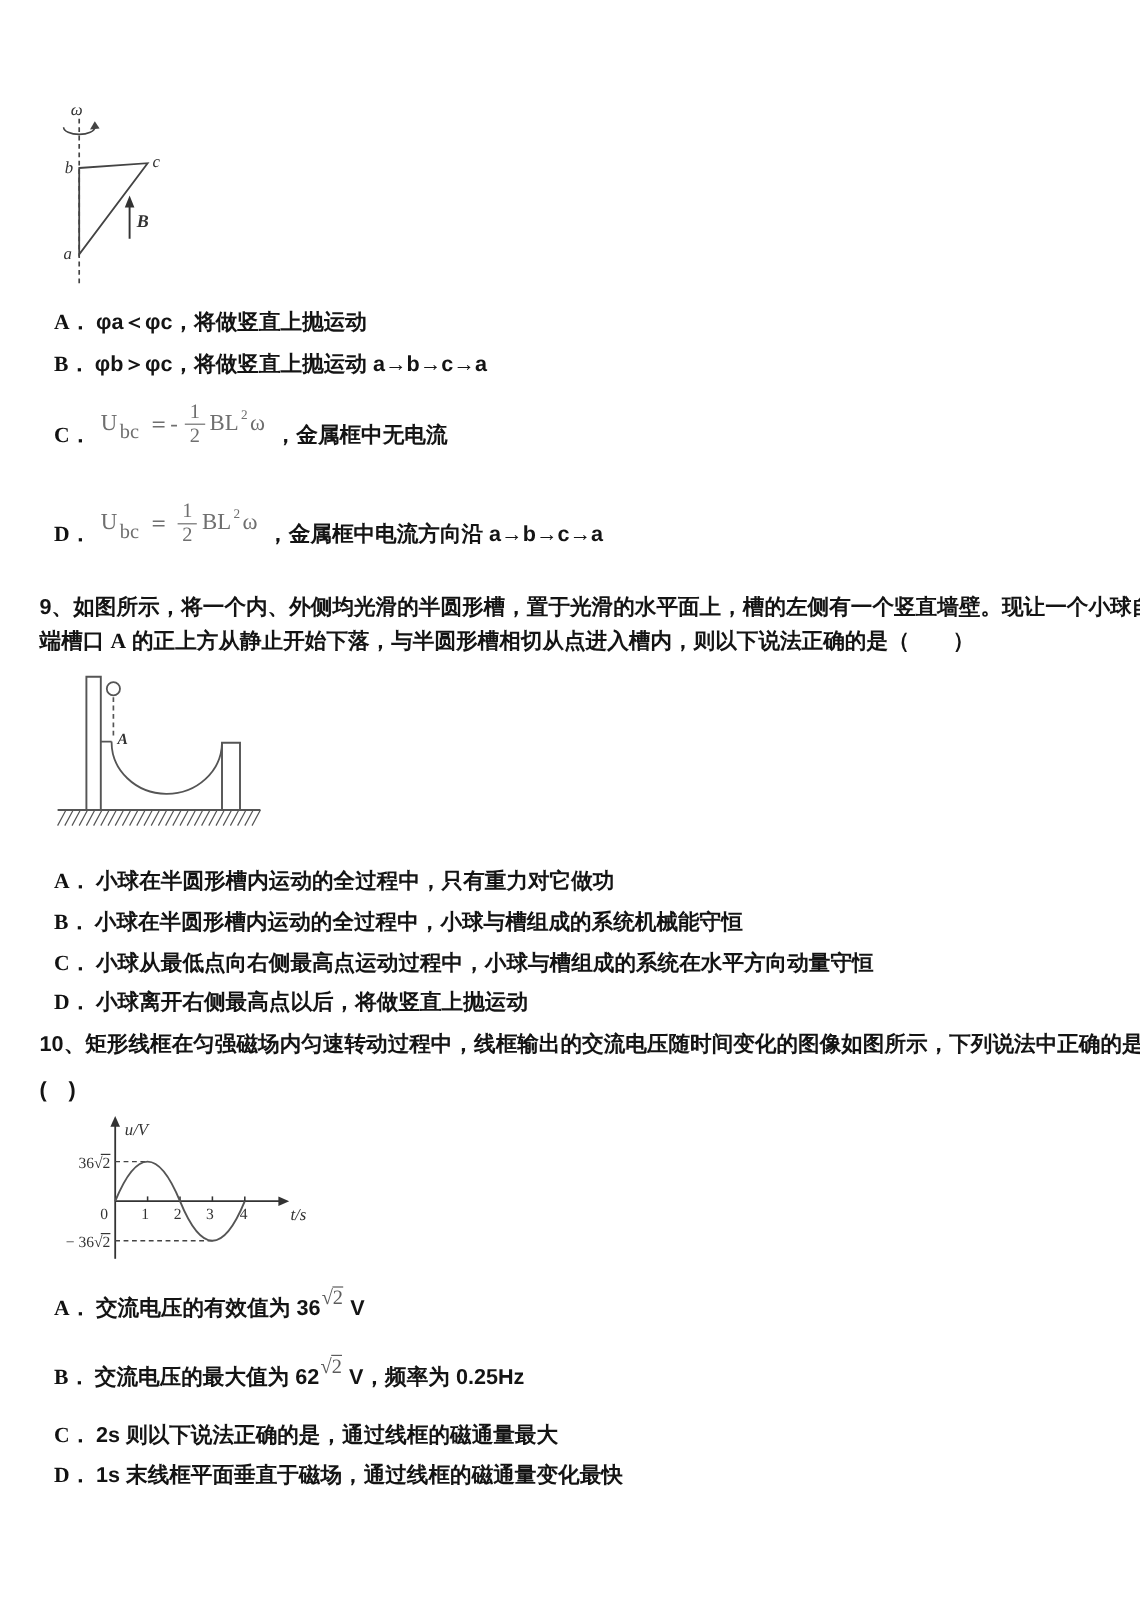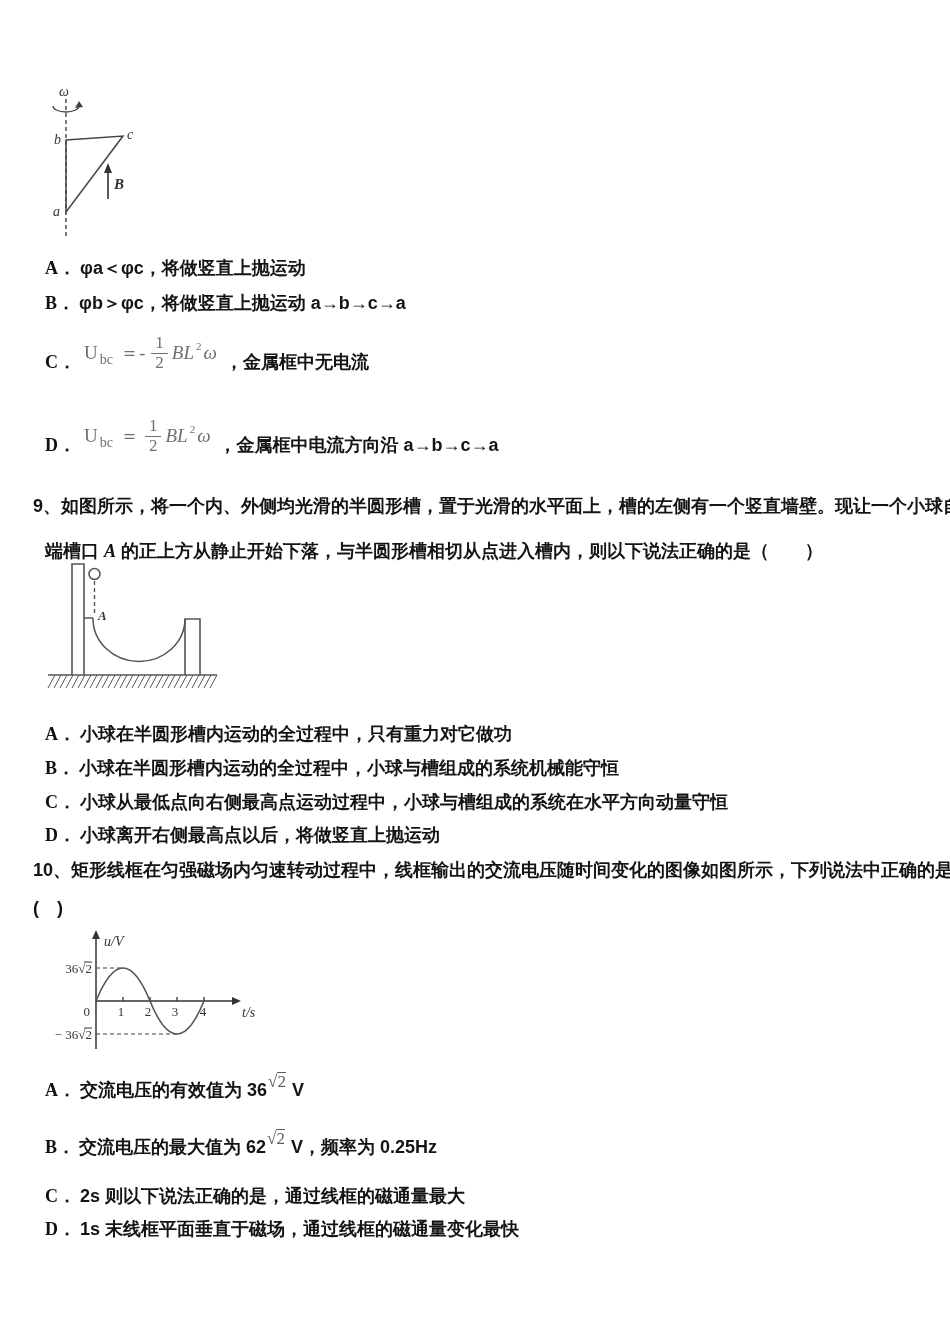--- a/index.html
+++ b/index.html
@@ -20,26 +20,26 @@
     font-weight:bold; font-size:18px; color:#111; white-space:nowrap;
   }
   
   .frow { display:flex; align-items:center; gap:8px; height:50px; }
   .frow .lbl, .frow .tail { align-self:flex-end; padding-bottom:4px; }
   .formula {
     display:inline-flex; align-items:center; gap:2px;
     font-family:"Liberation Serif","DejaVu Serif",serif;
     color:#6f6f6f; font-size:19px; white-space:nowrap;
   }
-  .fsub { font-size:14px; position:relative; top:7px; margin-right:3px; }
+  .fsub { font-size:17px; position:relative; top:7px; margin-right:3px; }
   .fsup { font-size:11px; position:relative; top:-7px; }
   .feq  { margin:0 2px; }
   .frac { display:inline-flex; flex-direction:column; align-items:center; line-height:1.05; font-size:17px; margin:0 2px; }
   .fnum { border-bottom:1.4px solid #6f6f6f; padding:0 4px 1px 4px; }
-  .fital { font-style:italic; }
+  .fital { }
   
   .rad {
     position:relative; top:-9px; color:#5c5c5c;
     font-family:"Liberation Serif","DejaVu Serif",serif;
     font-size:17px; font-weight:normal; margin:0 1px;
   }
   .rad .rd { display:inline-block; border-top:1.4px solid #5c5c5c; line-height:1.05; }
   svg text {
     font-family:"Liberation Serif","DejaVu Serif",serif; fill:#333;
   }
@@ -107,21 +107,21 @@
         <span>2</span>
       </span>
       <span class="fital">BL</span>
         <span class="fsup">2</span>
         <span class="fital">ω</span>
     </span>
     <span class="cjk tail">，金属框中电流方向沿 a→b→c→a</span>
   </div>
 
   <div class="abs cjk" style="left:33px; top:494px;">9、如图所示，将一个内、外侧均光滑的半圆形槽，置于光滑的水平面上，槽的左侧有一个竖直墙壁。现让一个小球自左</div>
-  <div class="abs cjk" style="left:33px; top:539px;margin-left:12px;">
+  <div class="abs cjk" style="left:33px; top:522px;">
     <span>端槽口 </span><span class="lbl fital">A</span><span> 的正上方从静止开始下落，与半圆形槽相切从点进入槽内，则以下说法正确的是（　　）</span>
   </div>
 
   <svg class="abs" style="left:40px; top:558px;" width="185" height="137" viewBox="0 0 185 137">
 
     <path d="M32,117 L32,6 L44,6 L44,117" fill="none" stroke="#555" stroke-width="1.6"></path>
 
     <circle cx="54.5" cy="16" r="5.5" fill="none" stroke="#555" stroke-width="1.5"></circle>
 
     <line x1="54.5" y1="23" x2="54.5" y2="56" stroke="#555" stroke-width="1.4" stroke-dasharray="4,3"></line>

